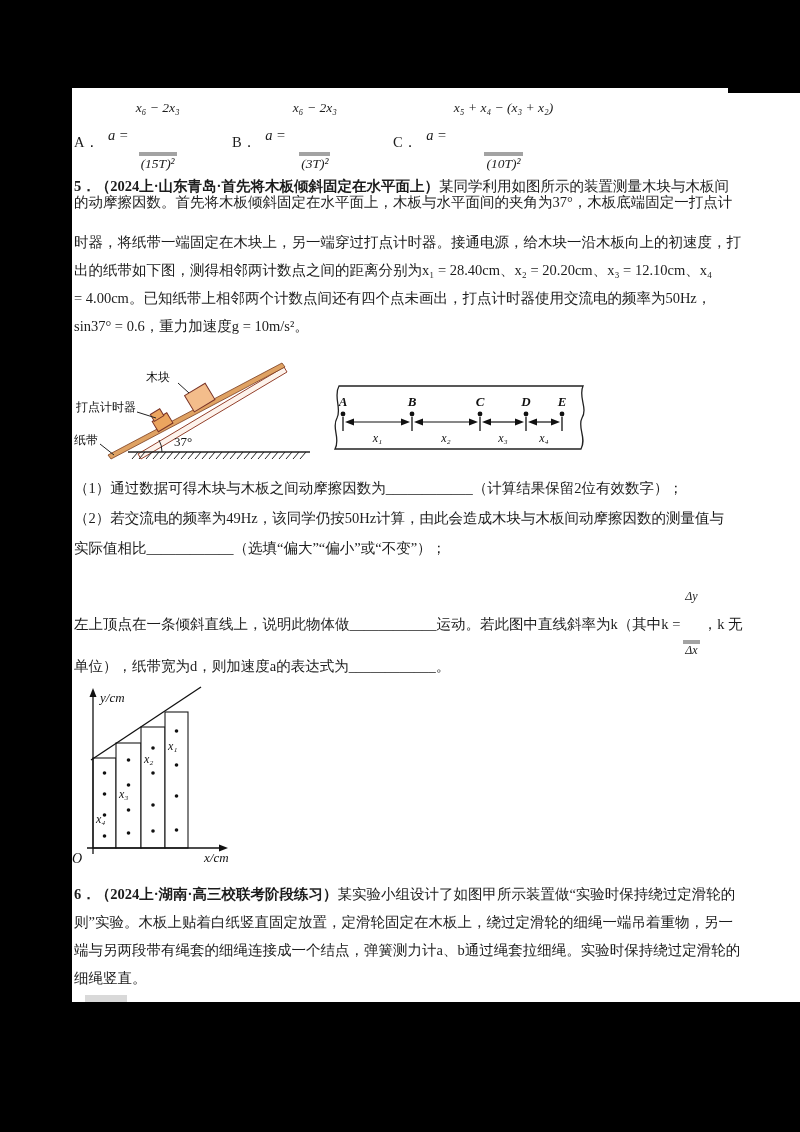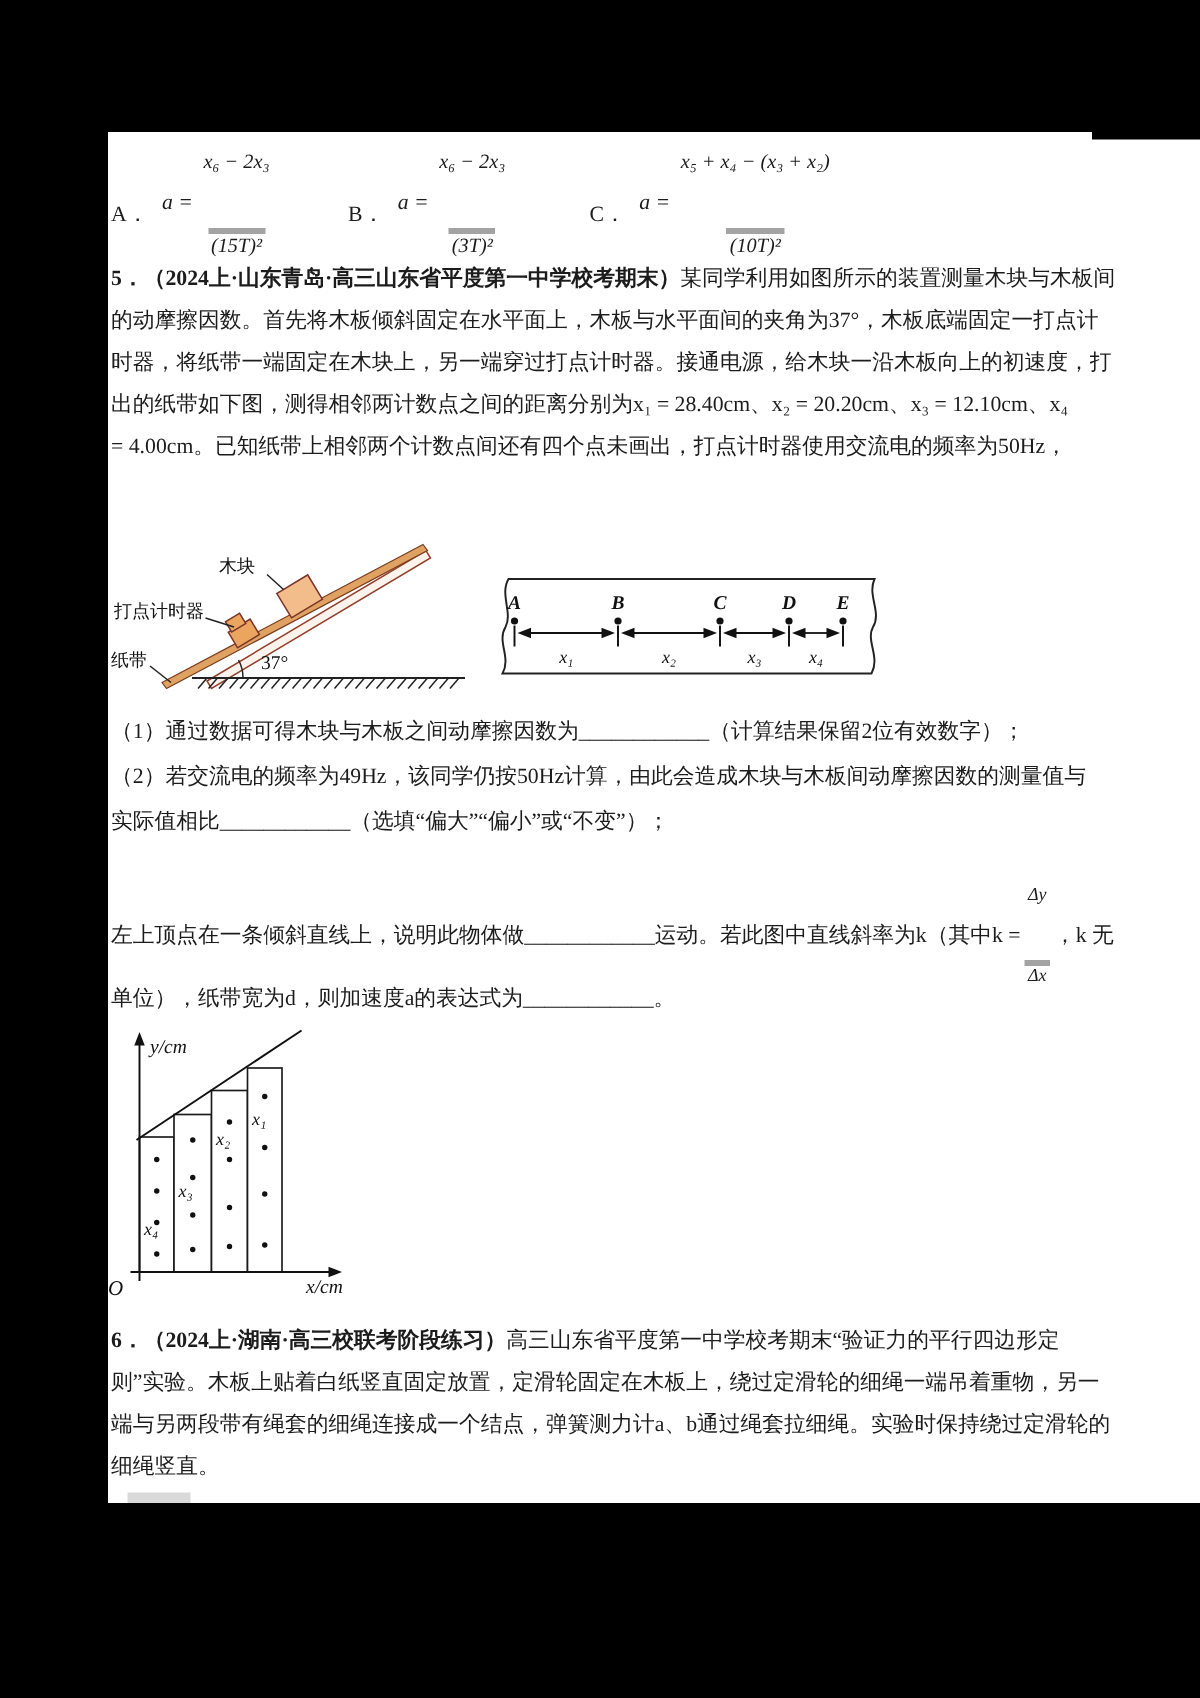--- a/index.html
+++ b/index.html
@@ -58,26 +58,27 @@
   <div class="opt" style="left:321px; top:12px;">
     <span class="opt-label">C．</span>
     <span class="math lhs">a =</span>
     <span class="frac">
       <span class="num">x₅ + x₄ − (x₃ + x₂)</span>
       <span class="den">(10T)²</span>
     </span>
   </div>
 
   <div class="tl" style="left:2px; top:88px;">
-    <span class="bold-head">5．</span><span class="bold-head">（2024上·山东青岛·高三山东省平度第一中学校考期末）</span><span>某同学利用如图所示的装置测量木块与木板间</span>
-  </div>
-  <div class="tl" style="left:2px; top:116px;">的动摩擦因数。首先将木板倾斜固定在水平面上，木板与水平面间的夹角为37°，木板底端固定一打点计</div>
+    <span class="bold-head">5．</span><span class="bold-head">（2024上·山东青岛·首先将木板倾斜固定在水平面上）</span><span>某同学利用如图所示的装置测量木块与木板间</span>
+  </div>
+  <div class="tl" style="left:2px; top:104px;">的动摩擦因数。首先将木板倾斜固定在水平面上，木板与水平面间的夹角为37°，木板底端固定一打点计</div>
   <div class="tl" style="left:2px; top:144px;">时器，将纸带一端固定在木块上，另一端穿过打点计时器。接通电源，给木块一沿木板向上的初速度，打</div>
   <div class="tl" style="left:2px; top:172px;">出的纸带如下图，测得相邻两计数点之间的距离分别为x₁ = 28.40cm、x₂ = 20.20cm、x₃ = 12.10cm、x₄</div>
   <div class="tl" style="left:2px; top:200px;">= 4.00cm。已知纸带上相邻两个计数点间还有四个点未画出，打点计时器使用交流电的频率为50Hz，</div>
+  <div class="tl" style="left:2px; top:228px;">sin37° = 0.6，重力加速度g = 10m/s²。</div>
 
   <svg style="left:-2px; top:270px;" width="242" height="104" viewBox="0 0 242 104">
 
     <polygon points="68,96 214,9 217,14 71,101" fill="#fdf3ec" stroke="#93402c" stroke-width="1"></polygon>
 
     <polygon points="38,97 212,5 215,9 41,101" fill="#dfa263" stroke="#7a3c1e" stroke-width="0.8"></polygon>
 
     <line x1="58" y1="94" x2="240" y2="94" stroke="#222" stroke-width="1.3"></line>
     <g stroke="#222" stroke-width="1">
       <line x1="62" y1="101" x2="68" y2="94"></line>
@@ -209,20 +210,20 @@
     <line x1="31" y1="168" x2="31" y2="8" stroke="#111" stroke-width="1.3"></line>
     <polygon points="31,2 27.5,11 34.5,11" fill="#111"></polygon>
     <line x1="25" y1="162" x2="160" y2="162" stroke="#111" stroke-width="1.3"></line>
     <polygon points="166,162 157,158.5 157,165.5" fill="#111"></polygon>
     <text x="38" y="16" class="ax-label">y/cm</text>
     <text x="142" y="176" class="ax-label">x/cm</text>
     <text x="10" y="177" style="font-size:14px; font-style:italic;">O</text>
   </svg>
 
   <div class="tl" style="left:2px; top:796px;">
-    <span class="bold-head">6．</span><span class="bold-head">（2024上·湖南·高三校联考阶段练习）</span><span>高三山东省平度第一中学校考期末“验证力的平行四边形定</span>
+    <span class="bold-head">6．</span><span class="bold-head">（2024上·湖南·高三校联考阶段练习）</span><span>某实验小组设计了如图甲所示装置做“实验时保持绕过定滑轮的</span>
   </div>
   <div class="tl" style="left:2px; top:852px;">端与另两段带有绳套的细绳连接成一个结点，弹簧测力计a、b通过绳套拉细绳。实验时保持绕过定滑轮的</div>
   <div class="tl" style="left:2px; top:824px;">则”实验。木板上贴着白纸竖直固定放置，定滑轮固定在木板上，绕过定滑轮的细绳一端吊着重物，另一</div>
   <div class="tl" style="left:2px; top:880px;">细绳竖直。</div>
 
   <div class="stub" style="left:13px; top:907px; width:42px; height:7px;"></div>
 </div>
 
 </body></html>

